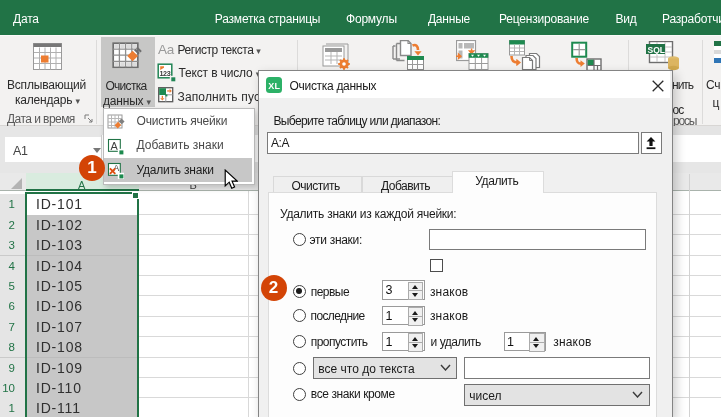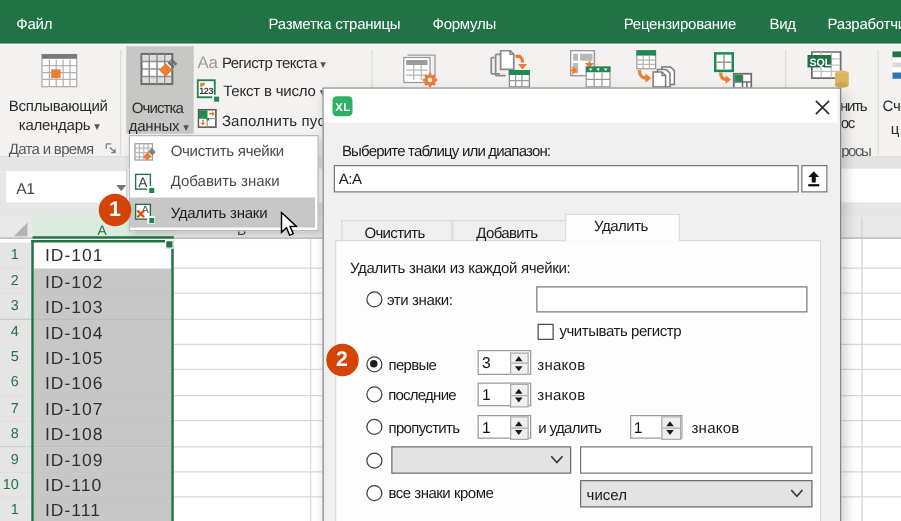--- a/index.html
+++ b/index.html
@@ -20,23 +20,24 @@
 .spin .b{position:absolute;right:0.5px;top:0.5px;width:13.5px;height:16.5px;border:1px solid #ababab;background:#f0f0f0}
 .spin .b::before{content:"";position:absolute;left:3px;top:2.5px;border:3.5px solid transparent;border-bottom:4px solid #1a1a1a;border-top:none}
 .spin .b::after{content:"";position:absolute;left:3px;bottom:2.5px;border:3.5px solid transparent;border-top:4px solid #1a1a1a;border-bottom:none}
 .spin .b i{position:absolute;left:0;top:7.7px;width:13.5px;height:1px;background:#ababab}
 </style></head>
 <body>
 <div id="s">
 
 <div class="a" style="left:0;top:0;width:721px;height:34.5px;background:#217346"></div>
     <div class="a" style="left:0;top:34.5px;width:721px;height:1px;background:#fafaf9"></div>
-<div class="tab" style="left:13px">Файл</div>
+<div class="tab" style="left:13px">Дата</div>
 <div class="tab" style="left:346px">Формулы</div>
 <div class="tab" style="left:214.8px">Разметка страницы</div>
+<div class="tab" style="left:427.9px">Данные</div>
 <div class="tab" style="left:499px">Рецензирование</div>
 <div class="tab" style="left:615.5px">Вид</div>
 <div class="tab" style="left:662px">Разработчик</div>
 
 <div class="a" style="left:0;top:125px;width:721px;height:1px;background:#d8d6d4"></div>
 <div class="sep" style="left:96px;top:40px;height:84px"></div>
 <div class="sep" style="left:297px;top:40px;height:84px"></div>
 <div class="sep" style="left:628px;top:40px;height:84px"></div>
 <div class="sep" style="left:702px;top:40px;height:84px"></div>
 
@@ -187,21 +188,21 @@
 </svg>
 
 <svg class="a" style="left:712px;top:41px" width="9" height="25" viewBox="0 0 9 25">
  <rect x="2" y="0" width="7" height="5" fill="#217346"></rect>
  <rect x="2" y="5" width="7" height="4" fill="#fff"></rect>
  <rect x="2" y="9" width="7" height="4" fill="#d9d9d9"></rect>
  <rect x="2" y="13" width="7" height="4" fill="#fff"></rect>
  <rect x="2" y="17" width="7" height="5" fill="#2e75b6"></rect>
 </svg>
 <div class="rl" style="left:672px;top:77.5px;letter-spacing:-1px">нить</div>
-<div class="rl" style="left:672.5px;top:91px;letter-spacing:-1px">ос</div>
+<div class="rl" style="left:672.5px;top:103px;letter-spacing:-1px">ос</div>
 <div class="grp" style="left:673px;top:114px;letter-spacing:-1.2px">росы</div>
 <div class="rl" style="left:706px;top:77.5px">Сч</div>
 <div class="rl" style="left:712.5px;top:96px">ц</div>
 
 <div class="a" style="left:0;top:126px;width:721px;height:8.5px;background:#e4e4e4"></div>
 <div class="a" style="left:0;top:134.5px;width:721px;height:27.5px;background:#fff"></div>
 <div class="a" style="left:0;top:126px;width:101px;height:11px;background:#e6e6e6"></div>
 <div class="a" style="left:0;top:164px;width:101px;height:9.5px;background:#e6e6e6"></div>
 <div class="a" style="left:0;top:137px;width:5px;height:27px;background:#e6e6e6"></div>
 <div class="a" style="left:101px;top:134.5px;width:1px;height:27.5px;background:#d0d0d0"></div>
@@ -315,20 +316,21 @@
  <path d="M2.9 6.4 L8.3 11.8 M8.3 6.4 L2.9 11.8" stroke="#dd4f12" stroke-width="1.9"></path>
  <rect x="10.8" y="10.8" width="6.2" height="6.2" fill="#fff"></rect>
  <rect x="12.4" y="12.4" width="4" height="4" fill="#1c8a4e"></rect>
 </svg>
 <div class="mi" style="top:162.5px;color:#1e1e1e">Удалить знаки</div>
 
 <div class="a" style="left:258px;top:70px;width:412.5px;height:347px;background:#f0f0f0;border:1px solid #848484;box-shadow:3px 4px 10px rgba(0,0,0,.2)"></div>
 <div class="a" style="left:259px;top:71px;width:411px;height:27px;background:#fff"></div>
 <div class="a" style="left:266px;top:77.3px;width:16px;height:16px;border-radius:3.5px;background:#2cb167"></div>
 <div class="a" style="left:268.3px;top:81px;font-size:9px;font-weight:bold;color:#fff;letter-spacing:0.3px">XL</div>
+<div class="d12" style="left:289.5px;top:79px;letter-spacing:-0.3px">Очистка данных</div>
 <svg class="a" style="left:651.5px;top:79.5px" width="12" height="12" viewBox="0 0 12 12">
       <path d="M0.7 0.7 L11.3 11.3 M11.3 0.7 L0.7 11.3" stroke="#2b2b2b" stroke-width="1.3"></path>
     </svg>
 
 <div class="d12" style="left:273.5px;top:114px;letter-spacing:-0.65px">Выберите таблицу или диапазон:</div>
 <div class="a" style="left:267px;top:132px;width:370px;height:20px;background:#fff;border:1px solid #7a7a7a"></div>
 <div class="d12" style="left:271px;top:136px">A:A</div>
 <div class="a" style="left:641px;top:132px;width:19px;height:20px;background:#fff;border:1px solid #7a7a7a"></div>
 <svg class="a" style="left:645px;top:135.5px" width="12" height="14" viewBox="0 0 12 14">
  <path d="M6 1 L10.4 5.6 H7.6 V10 H4.4 V5.6 H1.6 Z" fill="#111"></path>
@@ -341,21 +343,20 @@
 <div class="a" style="left:362px;top:175.5px;width:88.5px;height:15.5px;background:#efefef;border:1px solid #d9d9d9;border-bottom:none"></div>
 <div class="d12" style="left:381px;top:178.5px;letter-spacing:-0.5px">Добавить</div>
 <div class="a" style="left:451.5px;top:171px;width:90.5px;height:21px;background:#fdfdfd;border:1px solid #dcdcdc;border-bottom:none"></div>
 <div class="d12" style="left:475.3px;top:174.2px;letter-spacing:-0.4px">Удалить</div>
 
 <div class="d12" style="left:280px;top:207px;letter-spacing:-0.25px">Удалить знаки из каждой ячейки:</div>
 <span class="radio" style="left:292.5px;top:233px"></span>
 <div class="d12" style="left:309.5px;top:233.2px;letter-spacing:-0.3px">эти знаки:</div>
 <div class="a" style="left:429px;top:228.5px;width:215px;height:19px;background:#fff;border:1px solid #7a7a7a"></div>
 <div class="a" style="left:430px;top:259px;width:11px;height:11px;background:#fff;border:1px solid #4d4d4d"></div>
-<div class="d12" style="left:447.5px;top:258px;letter-spacing:-0.35px">учитывать регистр</div>
 
 <span class="radio sel" style="left:292.5px;top:284.5px"></span>
 <div class="d12" style="left:310.8px;top:285px;letter-spacing:-0.55px">первые</div>
 <div class="spin" style="left:382px;top:280.3px">
       <span class="v">3</span>
       <span class="b">
         <i></i>
       </span>
     </div>
 <div class="d12" style="left:429.9px;top:285px;letter-spacing:0.2px">знаков</div>
@@ -382,20 +383,21 @@
 <div class="spin" style="left:503.5px;top:331.5px">
       <span class="v">1</span>
       <span class="b">
         <i></i>
       </span>
     </div>
 <div class="d12" style="left:553.2px;top:335px;letter-spacing:0.2px">знаков</div>
 
 <span class="radio" style="left:292.5px;top:361.5px"></span>
 <div class="a" style="left:312.5px;top:357px;width:142px;height:20px;background:#e3e3e3;border:1px solid #707070"></div>
+<div class="d12" style="left:318.3px;top:362px;letter-spacing:0">все что до текста</div>
 <svg class="a" style="left:440px;top:364px" width="11" height="7" viewBox="0 0 11 7">
       <path d="M1 1 l4.5 5 L10 1" stroke="#3b3b3b" stroke-width="1.4" fill="none"></path>
     </svg>
 <div class="a" style="left:463.5px;top:357px;width:184px;height:20px;background:#fff;border:1px solid #7a7a7a"></div>
 
 <span class="radio" style="left:292.5px;top:387.5px"></span>
 <div class="d12" style="left:310.8px;top:386.8px;letter-spacing:-0.4px">все знаки кроме</div>
 <div class="a" style="left:463.5px;top:383.5px;width:184px;height:20px;background:#e3e3e3;border:1px solid #707070"></div>
 <div class="d12" style="left:469.3px;top:388.5px;letter-spacing:0">чисел</div>
 <svg class="a" style="left:632px;top:391px" width="11" height="7" viewBox="0 0 11 7">

